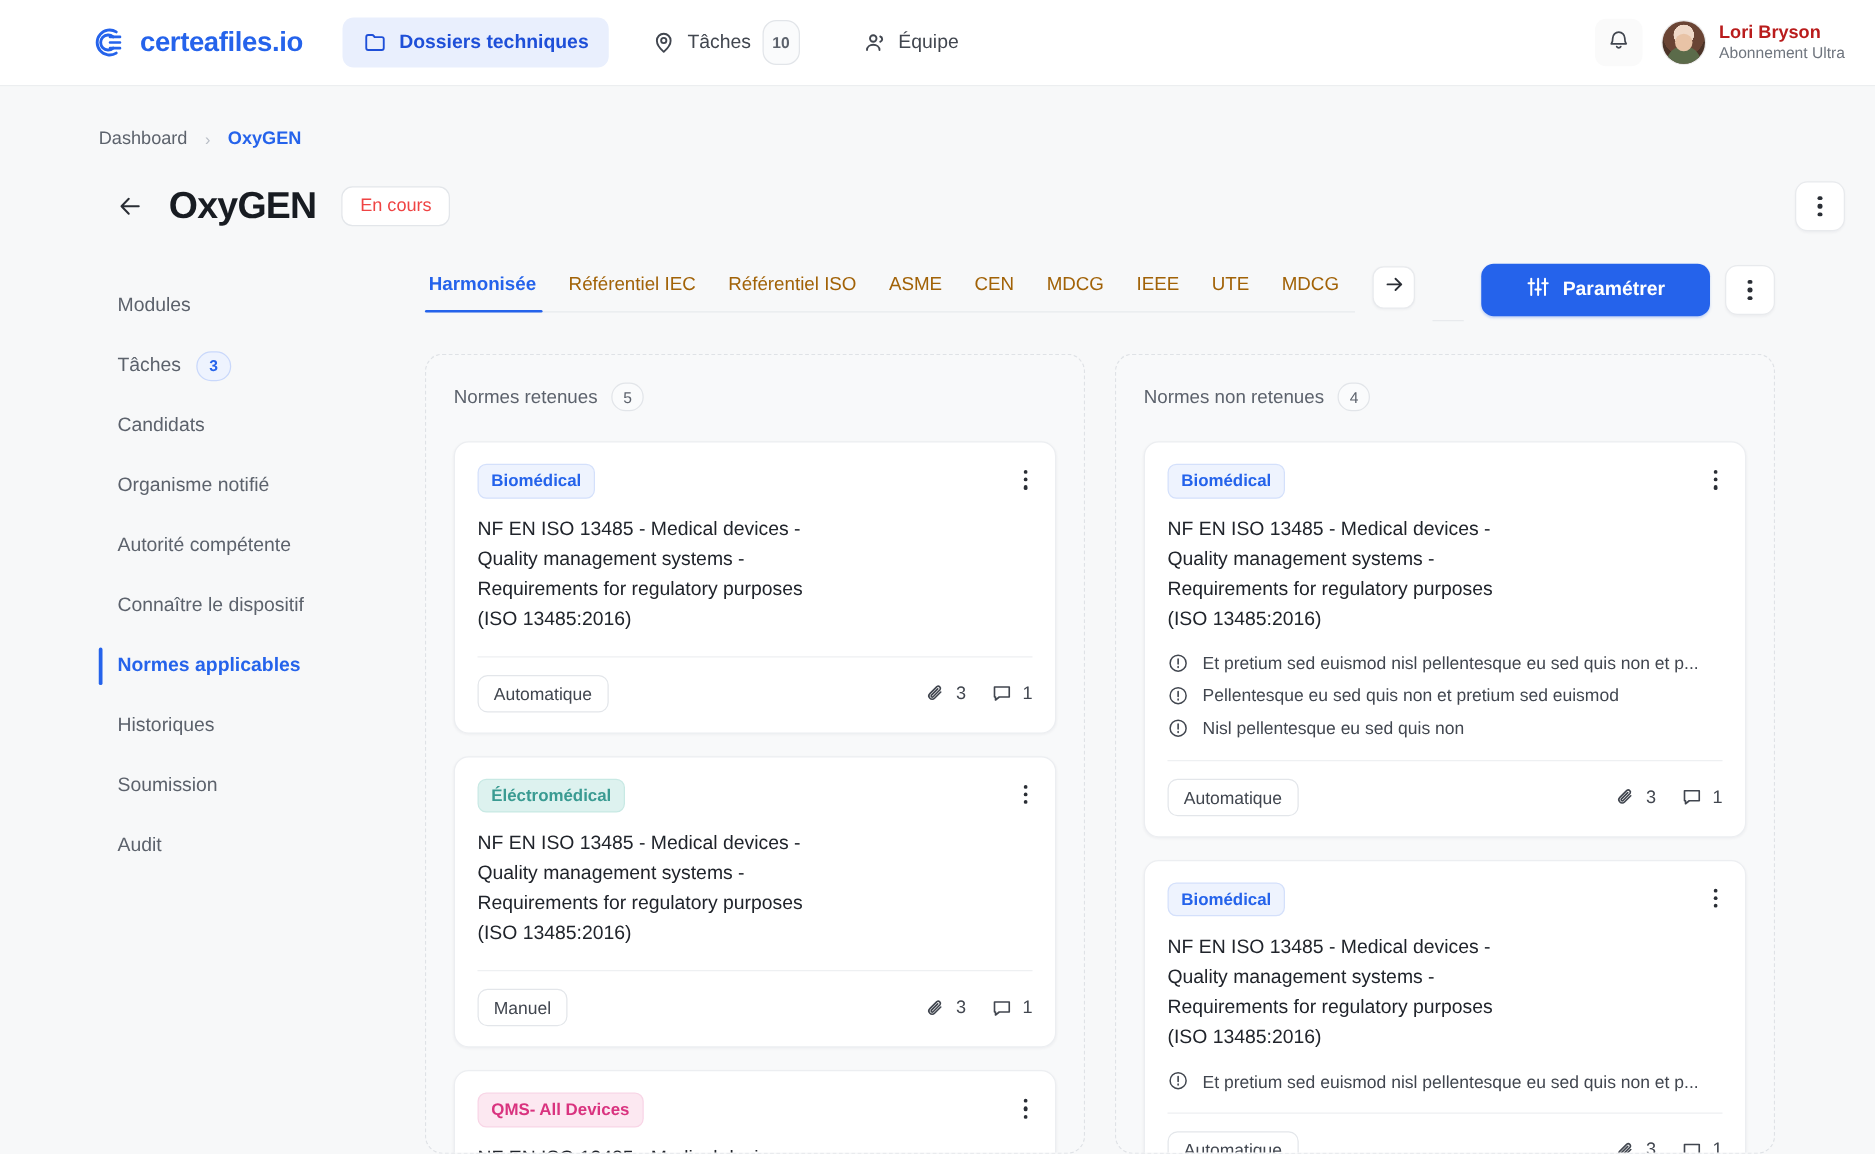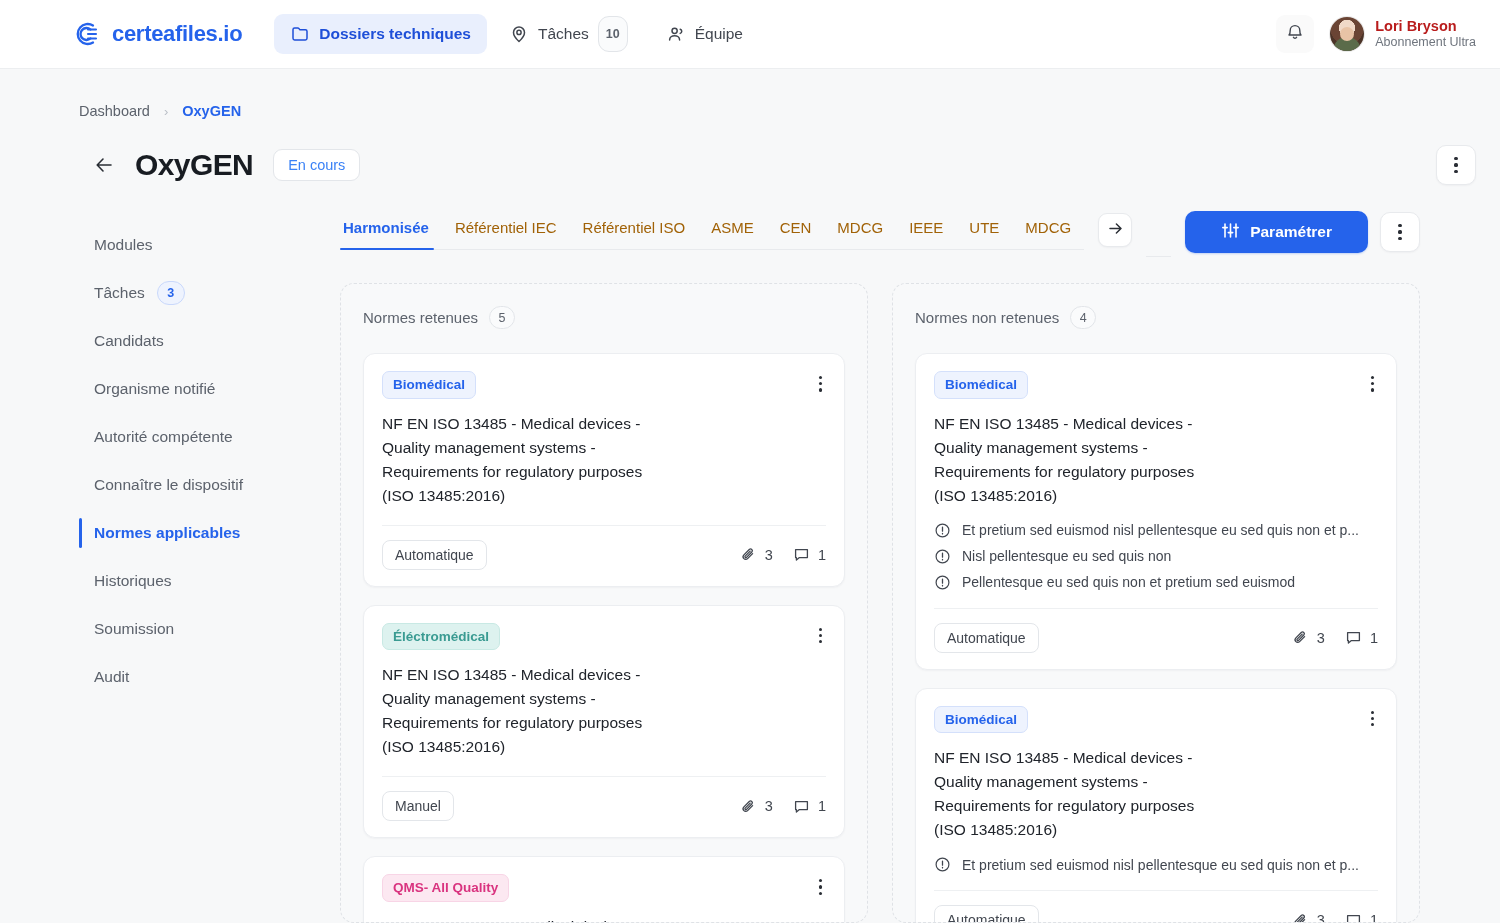--- a/index.html
+++ b/index.html
@@ -19,21 +19,21 @@
     display: flex; align-items: center;
     padding: 0 24px 0 72px;
     position: relative;
   }
   .brand { display: flex; align-items: center; gap: 10px; margin-right: 32px; }
   .brand-logo { width: 30px; height: 30px; display: block; }
   .brand-name {
     font-size: 22px; font-weight: 700; color: #2563eb; letter-spacing: -0.3px;
   }
 
-  .nav { display: flex; align-items: center; gap: 6px; }
+  .nav { display: flex; align-items: center; gap: 18px; }
   .nav-item {
     display: flex; align-items: center; gap: 9px;
     padding: 10px 16px; border-radius: 9px;
     font-size: 15.5px; color: #41464f; cursor: pointer;
     white-space: nowrap;
   }
   .nav-item.active { background: #e9effd; color: #1e4fd8; font-weight: 700; }
   .nav-item .nav-ico { width: 20px; height: 20px; display: block; flex: 0 0 20px; }
   .nav-badge {
     display: inline-flex; align-items: center; justify-content: center;
@@ -80,21 +80,21 @@
   .crumb-sep { color: #b9bec6; font-size: 13px; }
 
   .title-row {
     display: flex; align-items: center; gap: 20px;
     padding: 26px 24px 0 93px; position: relative;
   }
   .back-btn { width: 22px; height: 22px; cursor: pointer; display:block; }
   .page-title { font-size: 30px; font-weight: 700; color: #181c22; letter-spacing: -0.6px; }
   .status-chip {
     padding: 7px 14px; border: 1px solid #e3e6ea; border-radius: 9px;
-    background: #fff; font-size: 14.5px; color: #3b82f6;
+    background: #fff; font-size: 14.5px; color: #ef4444;
   }
   .kebab-btn {
     width: 40px; height: 40px; border: 1px solid #e8eaed; border-radius: 10px;
     background: #fff; display: flex; align-items: center; justify-content: center;
     cursor: pointer; box-shadow: 0 1px 2px rgba(16,24,40,.04);
   }
   .kebab-dots { display: flex; flex-direction: column; gap: 3px; align-items: center; }
   .kebab-dots i { width: 3.2px; height: 3.2px; background: #2a2e35; border-radius: 50%; display:block; }
   .title-actions { margin-left: auto; }
 
@@ -454,21 +454,21 @@
                       </svg>
                   </span>
                   <span>1</span>
                 </span>
               </div>
             </div>
           </div>
 
           <div class="card">
             <div class="card-top">
-              <span class="tag pink">QMS- All Quality</span>
+              <span class="tag pink">QMS- All Devices</span>
               <span class="card-kebab">
                   <i></i>
                   <i></i>
                   <i></i>
                 </span>
             </div>
             <div class="card-title">NF EN ISO 13485 - Medical devices -
 Quality management systems -
 Requirements for regulatory purposes
 (ISO 13485:2016)</div>
@@ -505,30 +505,30 @@
                 </span>
                 <span class="note-text">Et pretium sed euismod nisl pellentesque eu sed quis non et p...</span>
               </div>
               <div class="note">
                 <span>
                   <svg class="note-ico" viewBox="0 0 17 17" fill="none">
                       <circle cx="8.5" cy="8.5" r="6.4" stroke="#41464f" stroke-width="1.2"></circle>
                       <path d="M8.5 5.2v4M8.5 11.3v.6" stroke="#41464f" stroke-width="1.3" stroke-linecap="round"></path>
                     </svg>
                 </span>
-                <span class="note-text">Nisl pellentesque eu sed quis non</span>
+                <span class="note-text">Pellentesque eu sed quis non et pretium sed euismod</span>
               </div>
               <div class="note">
                 <span>
                   <svg class="note-ico" viewBox="0 0 17 17" fill="none">
                       <circle cx="8.5" cy="8.5" r="6.4" stroke="#41464f" stroke-width="1.2"></circle>
                       <path d="M8.5 5.2v4M8.5 11.3v.6" stroke="#41464f" stroke-width="1.3" stroke-linecap="round"></path>
                     </svg>
                 </span>
-                <span class="note-text">Pellentesque eu sed quis non et pretium sed euismod</span>
+                <span class="note-text">Nisl pellentesque eu sed quis non</span>
               </div>
             </div>
             <div class="card-foot">
               <span class="mode-chip">Automatique</span>
               <div class="metrics">
                 <span class="metric">
                   <span>
                     <svg width="17" height="17" viewBox="0 0 17 17" fill="none">
                         <path d="M12.6 7.6l-5 5a2.6 2.6 0 0 1-3.7-3.7l5.6-5.6a1.8 1.8 0 0 1 2.5 2.5l-5.5 5.6a.9.9 0 0 1-1.3-1.3l5-5" stroke="#41464f" stroke-width="1.3" stroke-linecap="round" stroke-linejoin="round"></path>
                       </svg>

